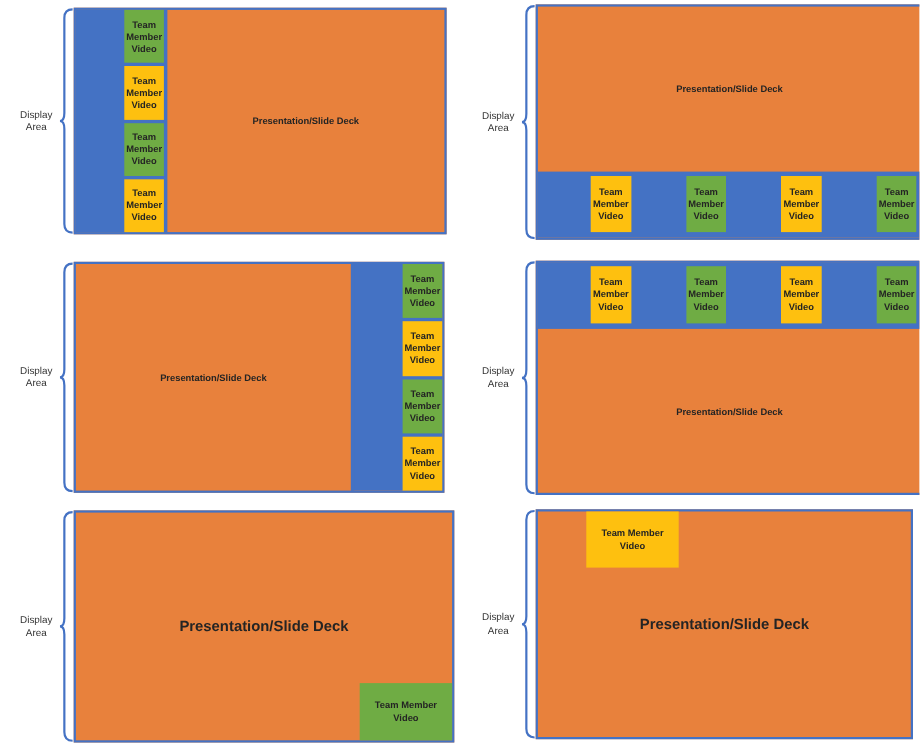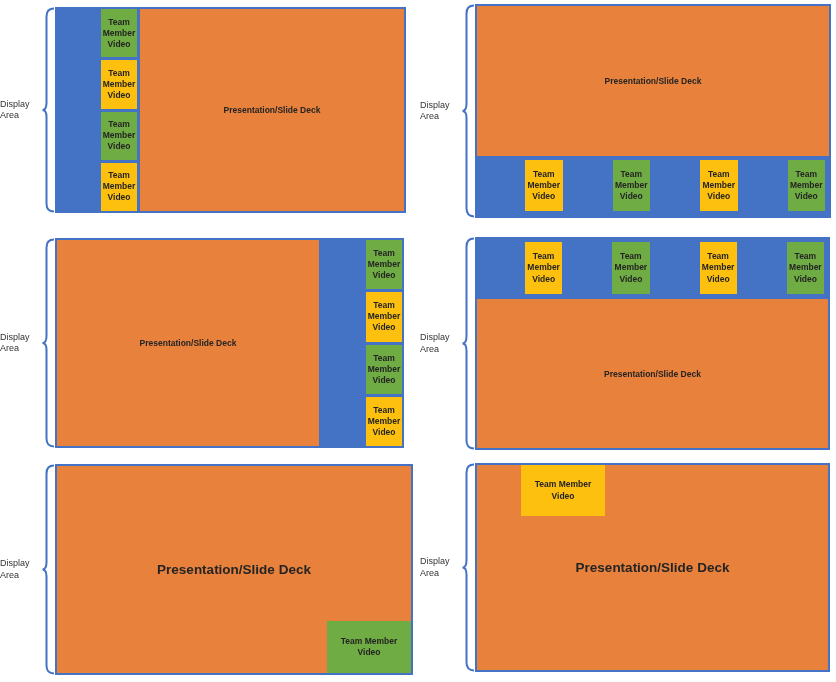--- a/index.html
+++ b/index.html
@@ -3,22 +3,22 @@
 <meta charset="utf-8">
 <style>
   html,body{margin:0;padding:0;background:#fff;}
   #canvas{
     position:relative;width:836px;height:682px;background:var(--background,#fff);
     font-family:"Liberation Sans","DejaVu Sans",sans-serif;color:var(--text,#242424);
     overflow:hidden;
   }
   .panel{position:absolute;display:flex;align-items:stretch;}
   .da-label{
-    width:42px;flex:none;align-self:center;text-align:left;
-    font-size:9px;line-height:1.25;color:#333;white-space:pre-line;
+    width:42px;flex:none;align-self:center;text-align:center;
+    font-size:9px;line-height:1.25;color:#333;white-space:pre-line;padding-left:12px;
   }
   .bracket{width:13px;flex:none;height:100%;display:block;}
   .bracket path{stroke:var(--blue,#4472C4);stroke-width:2;fill:none;vector-effect:non-scaling-stroke;}
   .frame{
     flex:1;border:2.5px solid var(--blue,#4472C4);background:var(--orange,#E8813C);
     display:flex;position:relative;box-sizing:border-box;
   }
   .frame.col{flex-direction:column;}
   .stage{flex:1;display:flex;align-items:center;justify-content:center;text-align:left;}
   .stage-label{font-size:8.5px;font-weight:700;color:var(--text,#242424);}

